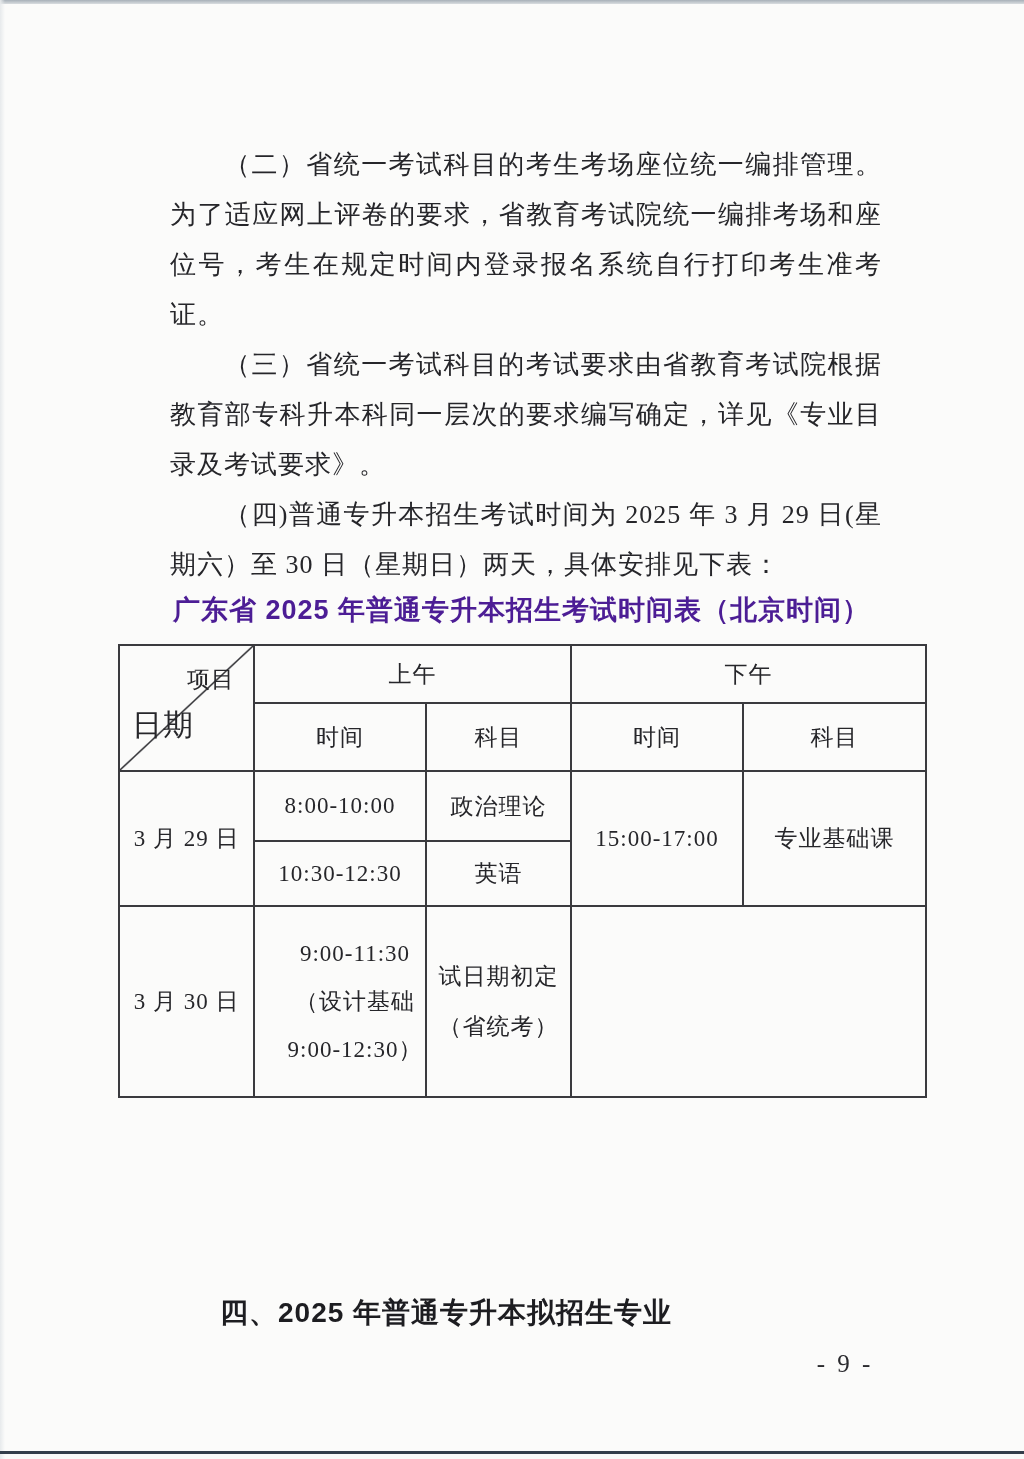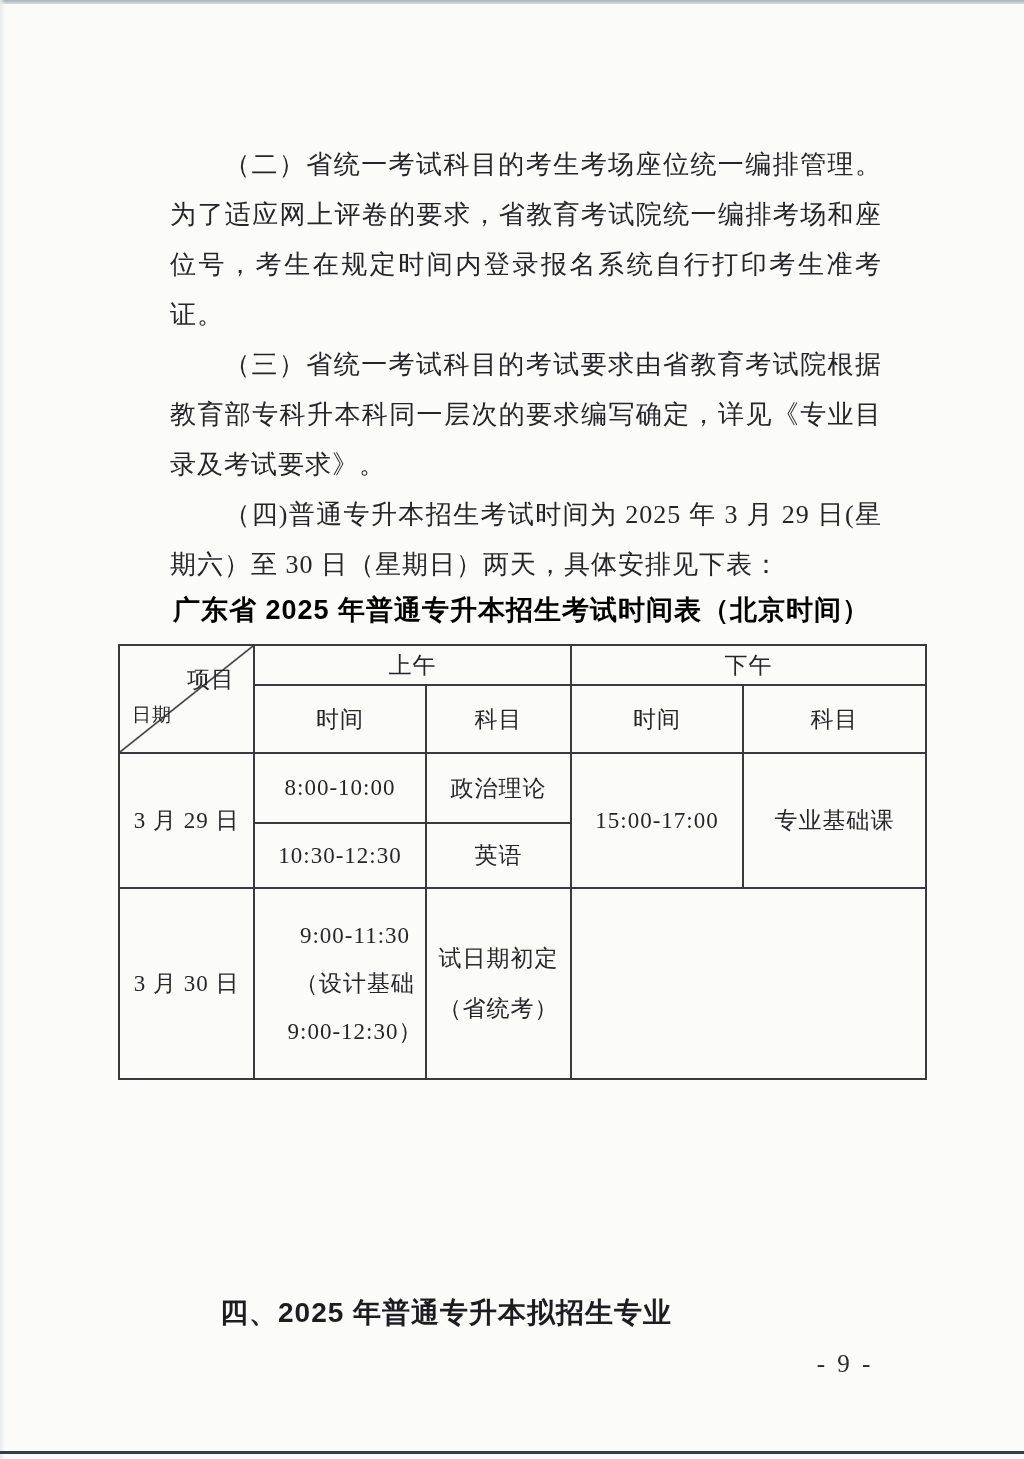--- a/index.html
+++ b/index.html
@@ -37,50 +37,50 @@
   .jline { text-align: justify; text-align-last: justify; }
   .lline { text-align: left; text-align-last: left; }
   .first { text-indent: 54px; }
 
   
   .tbl-title {
     position: absolute; left: 118px; top: 592px; width: 807px;
     text-align: center; font-weight: bold; font-size: 27px;
     letter-spacing: 1px;
     font-family: "Liberation Sans", sans-serif;
-    color: #000000;
+    color: #4c1d95;
   }
 
   
   table.schedule {
     position: absolute; left: 118px; top: 644px;
     border-collapse: collapse; table-layout: fixed;
     width: 807px;
   }
   table.schedule td {
     border: 2px solid #3a3a3e;
     text-align: center; vertical-align: middle;
     font-size: 23px; color: #26262a;
     letter-spacing: 1px;
     padding: 0;
   }
-  tr.hr1 { height: 40px; }
+  tr.hr1 { height: 58px; }
   tr.hr2 { height: 68px; }
   tr.r1  { height: 70px; }
   tr.r2  { height: 65px; }
   tr.r3  { height: 191px; }
 
   td.corner {
     position: relative; padding: 0;
     background: linear-gradient(to bottom right,
       rgba(0,0,0,0) calc(50% - 1.4px), #3a3a3e calc(50% - 0.2px),
       #3a3a3e calc(50% + 0.2px), rgba(0,0,0,0) calc(50% + 1.4px));
   }
   td.corner .corner-top { position: absolute; top: 18px; right: 18px; font-size: 23px; }
-  td.corner .corner-bottom { position: absolute; bottom: 24px; left: 12px; font-size: 19px; text-align: center; }
+  td.corner .corner-bottom { position: absolute; bottom: 24px; left: 12px; font-size: 30px; text-align: center; }
 
   .cell-lines3 div { line-height: 48px; padding-left: 30px; }
   .cell-lines2 div { line-height: 50px; }
 
   
   .section-heading {
     position: absolute; left: 220px; top: 1254px; width: 700px;
     font-family: "Liberation Sans", sans-serif;
     font-weight: bold; font-size: 28px; letter-spacing: 1px;
     color: #1d1d21;

